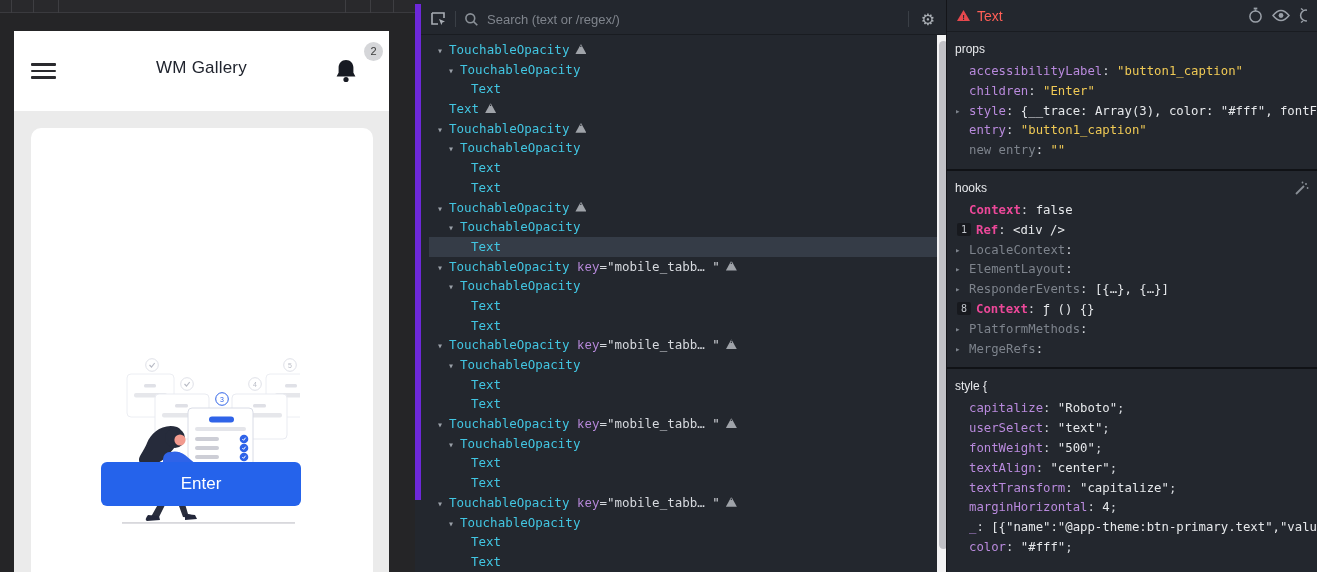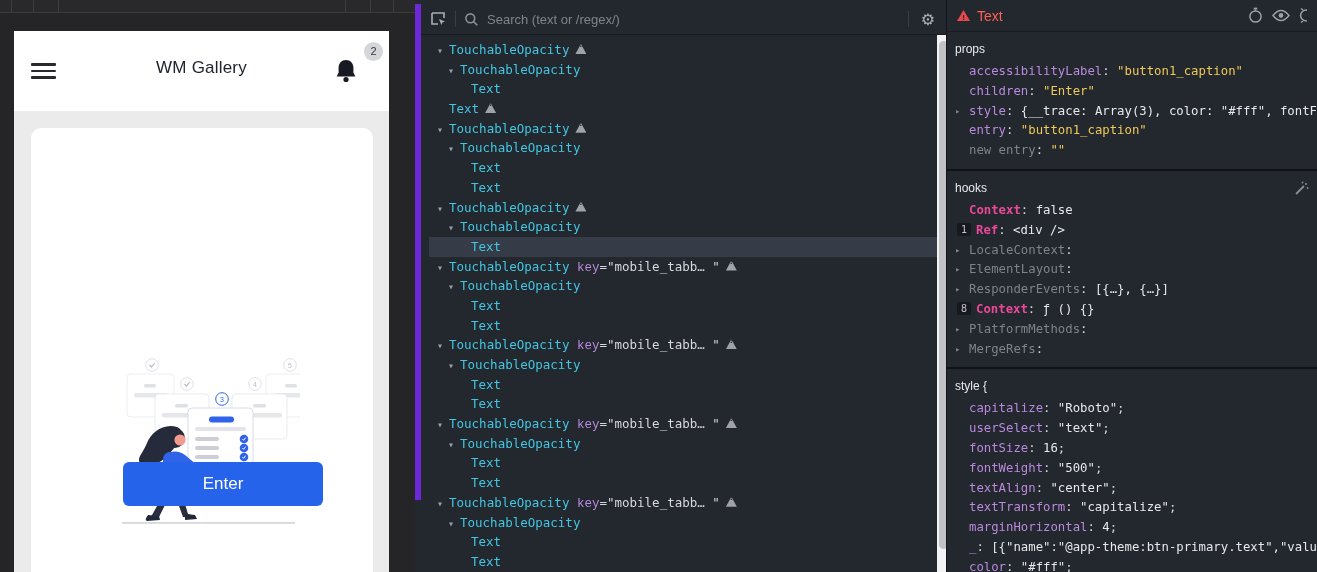--- a/index.html
+++ b/index.html
@@ -12,21 +12,21 @@
   .chrome-strip .seg { position:absolute; top:0; width:1px; height:13px; background:#3e3e42; }
   .phone-window { position:absolute; left:14px; top:31px; width:375px; height:541px; background:#ebebeb; }
   .app-bar { position:absolute; left:0; top:0; width:375px; height:80px; background:#ffffff; }
   .hamburger { position:absolute; left:17px; top:32px; width:25px; height:16px; cursor:pointer; }
   .hamburger i { display:block; height:2.5px; background:#2a2a2e; margin-bottom:4.2px; border-radius:1px; }
   .app-title { position:absolute; left:0; top:27px; width:100%; text-align:center; font-size:17px; color:#20242e; letter-spacing:0.2px; }
   .bell { position:absolute; right:32px; top:28px; width:22px; height:24px; }
   .badge { position:absolute; right:6px; top:11px; width:19px; height:19px; border-radius:50%; background:#d5d6d9; color:#3a3a3a; font-size:11px; line-height:19px; text-align:center; }
   .card { position:absolute; left:17px; top:97px; width:342px; height:460px; background:#ffffff; border-radius:10px 10px 0 0; }
   .illu { position:absolute; left:89px; top:222px; width:180px; height:178px; }
-  .enter-btn { position:absolute; left:70px; top:334px; width:200px; height:44px; background:#2563eb; border:none; border-radius:6px; color:#ffffff; font-size:17px; font-family:"Liberation Sans",sans-serif; cursor:pointer;margin-left:22px; }
+  .enter-btn { position:absolute; left:70px; top:334px; width:200px; height:44px; background:#2563eb; border:none; border-radius:6px; color:#ffffff; font-size:17px; font-family:"Liberation Sans",sans-serif; cursor:pointer; }
 
   
   .tree-panel { position:absolute; left:415px; top:4px; width:530px; height:496px; background:#23272e; border-left:6px solid #6d28d9; }
   .toolbar { position:absolute; left:0; top:0; width:100%; height:31px; border-bottom:1px solid #191c21; display:flex; align-items:center; padding-left:9px; }
   .tb-sep { width:1px; height:16px; background:#3a3f46; margin:0 8px; }
   .search-input { flex:1; background:transparent; border:none; outline:none; color:#d6d9de; font-size:13px; font-family:"Liberation Sans",sans-serif; }
   .search-input::placeholder { color:#7f848c; }
   .gear { color:#abb0b6; font-size:16px; margin:0 10px 0 4px; cursor:pointer; }
   .tree { position:absolute; left:0; top:31px; width:516px; height:541px; padding-top:5px; overflow:hidden; font-family:"DejaVu Sans Mono",monospace; font-size:12.5px;margin-left:8px; }
   .trow { height:19.7px; line-height:19.7px; white-space:nowrap; cursor:pointer; }
@@ -244,21 +244,20 @@
         <div class="irow"><span class="iarr">▸</span><span class="g">PlatformMethods</span><span class="p">:</span></div>
         <div class="irow"><span class="iarr">▸</span><span class="g">MergeRefs</span><span class="p">:</span></div>
       </div>
   </div>
 
   <div class="section" style="border-bottom:none">
     <div class="sec-title">style {</div>
     <div>
         <div class="irow"><span class="k">capitalize</span><span class="p">: </span><span class="v">"Roboto"</span><span class="p">;</span></div>
         <div class="irow"><span class="k">userSelect</span><span class="p">: </span><span class="v">"text"</span><span class="p">;</span></div>
-        <div class="irow"><span class="k">fontSize</span><span class="p">: </span><span class="v">16</span><span class="p">;</span></div>
         <div class="irow"><span class="k">fontWeight</span><span class="p">: </span><span class="v">"500"</span><span class="p">;</span></div>
         <div class="irow"><span class="k">textAlign</span><span class="p">: </span><span class="v">"center"</span><span class="p">;</span></div>
         <div class="irow"><span class="k">textTransform</span><span class="p">: </span><span class="v">"capitalize"</span><span class="p">;</span></div>
         <div class="irow"><span class="k">marginHorizontal</span><span class="p">: </span><span class="v">4</span><span class="p">;</span></div>
         <div class="irow"><span class="k">_</span><span class="p">: </span><span class="v">[{"name":"@app-theme:btn-primary.text","value"</span></div>
         <div class="irow"><span class="k">color</span><span class="p">: </span><span class="v">"#fff"</span><span class="p">;</span></div>
       </div>
   </div>
 </div>
 

